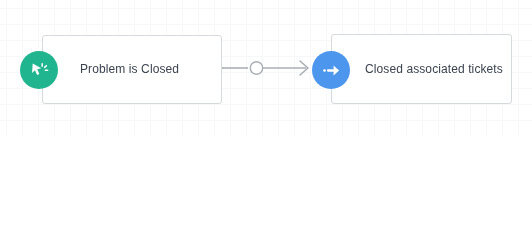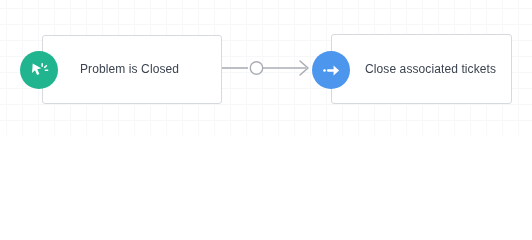--- a/index.html
+++ b/index.html
@@ -146,21 +146,21 @@
         <line x1="15.4" y1="6.6" x2="15.4" y2="3.6"></line>
         <line x1="18.5" y1="8.0" x2="20.7" y2="5.9"></line>
         <line x1="19.4" y1="11.6" x2="22.3" y2="11.6"></line>
       </g>
 
       <path d="M3.4 3.0 L14.2 9.0 L9.2 10.4 L11.9 16.4 L9.0 17.8 L6.3 11.8 L2.6 15.2 Z" fill="#ffffff"></path>
     </svg>
   </div>
 
   <div class="node" id="node-action">
-    <span class="node-label">Close associated tickets</span>
+    <span class="node-label">Closed associated tickets</span>
   </div>
 
   <div class="node-badge" id="badge-action">
     <svg viewBox="0 0 24 24" width="19" height="19" xmlns="http://www.w3.org/2000/svg">
 
       <circle cx="3.2" cy="12" r="1.7" fill="#ffffff"></circle>
 
       <rect x="6.2" y="10.5" width="9.6" height="3" rx="1.4" fill="#ffffff"></rect>
 
       <path d="M14.6 5.6 L21.6 12 L14.6 18.4 Z" fill="#ffffff"></path>

